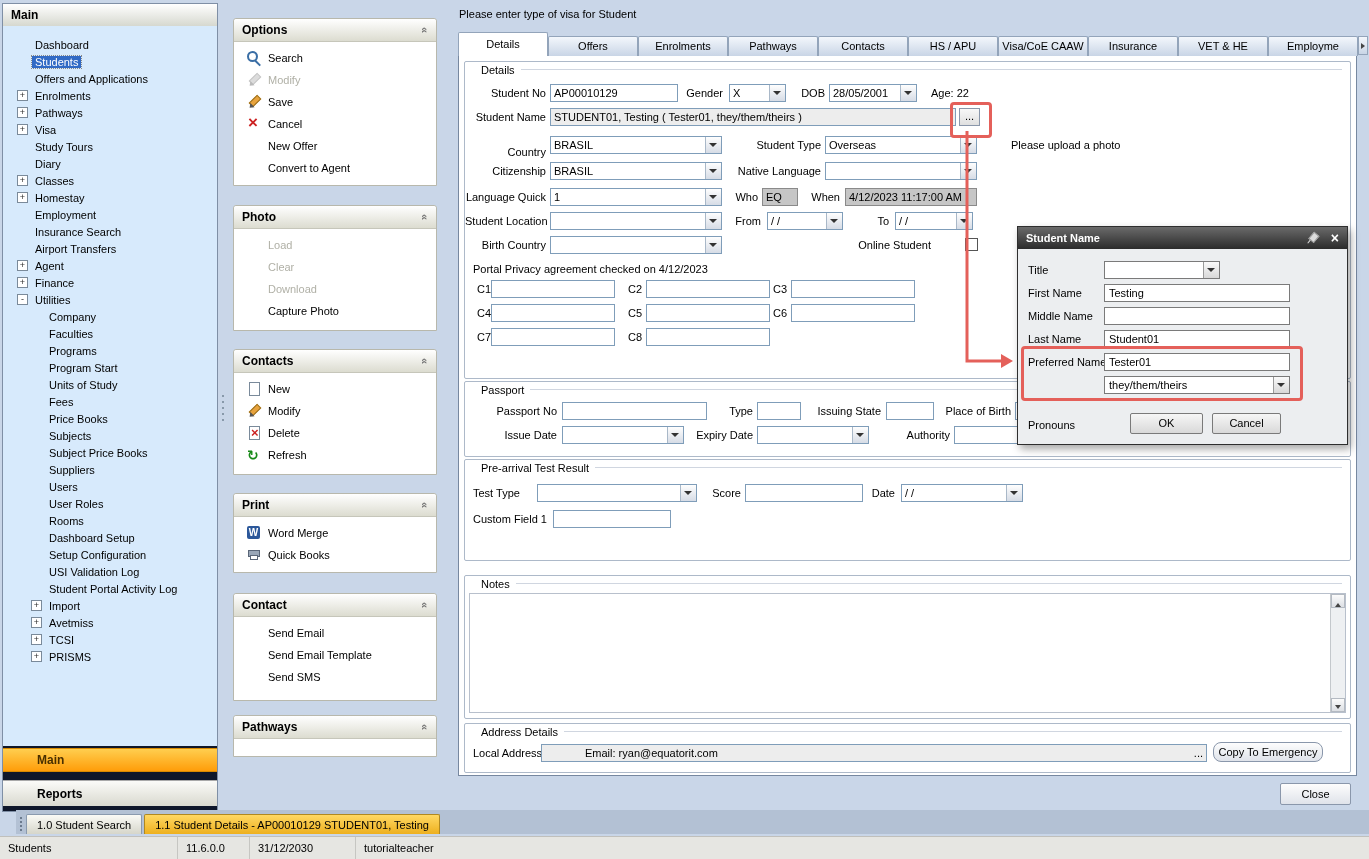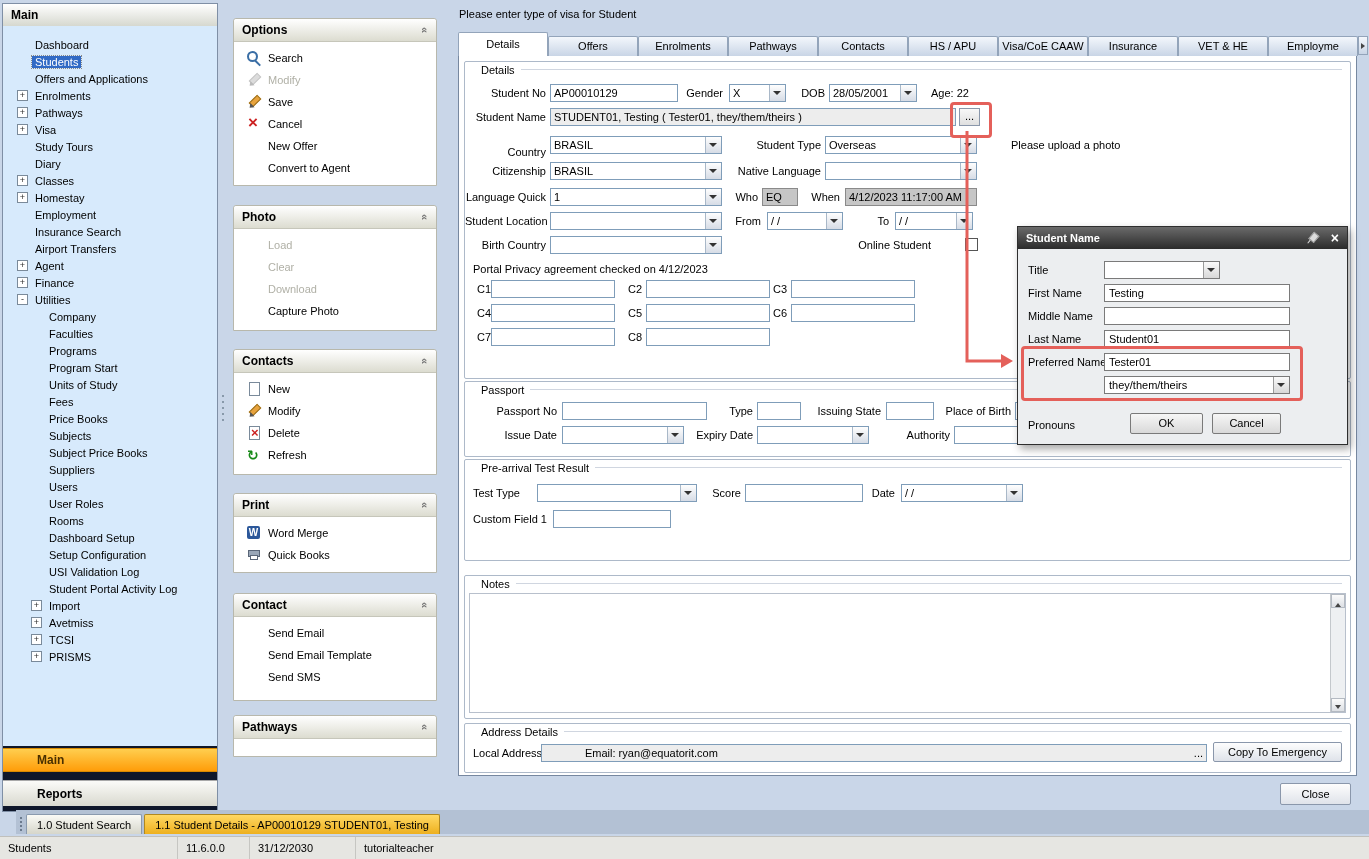--- a/index.html
+++ b/index.html
@@ -647,21 +647,21 @@
 
     <div class="gbox" style="top:668px;height:50px;">
       <div class="gtitle">
           <span>Address Details</span>
         </div>
       <span class="flabel" style="left:8px;top:20px;width:66px;text-align:left;">Local Address</span>
       <div class="tbox gray" style="left:76px;top:20px;width:666px;display:flex;padding-left:43px;">
         <span style="flex:1;overflow:hidden;">Email: ryan@equatorit.com</span>
         <span>...</span>
       </div>
-      <div class="btn" style="left:748px;top:18px;width:129px;height:20px;">Copy To Emergency</div>
+      <div class="btn" style="left:748px;top:18px;width:110px;height:20px;border-radius:8px;">Copy To Emergency</div>
     </div>
   </div>
 
   <div class="btn" style="left:1280px;top:783px;width:71px;height:22px;">Close</div>
 
   <svg id="arrow-overlay" viewBox="0 0 1369 859" xmlns="http://www.w3.org/2000/svg">
     <path d="M967 131 V361 H1002" stroke="#e4605a" stroke-width="3" fill="none"></path>
     <path d="M1001 354 L1013 361 L1001 368 Z" fill="#e4605a"></path>
   </svg>
 

